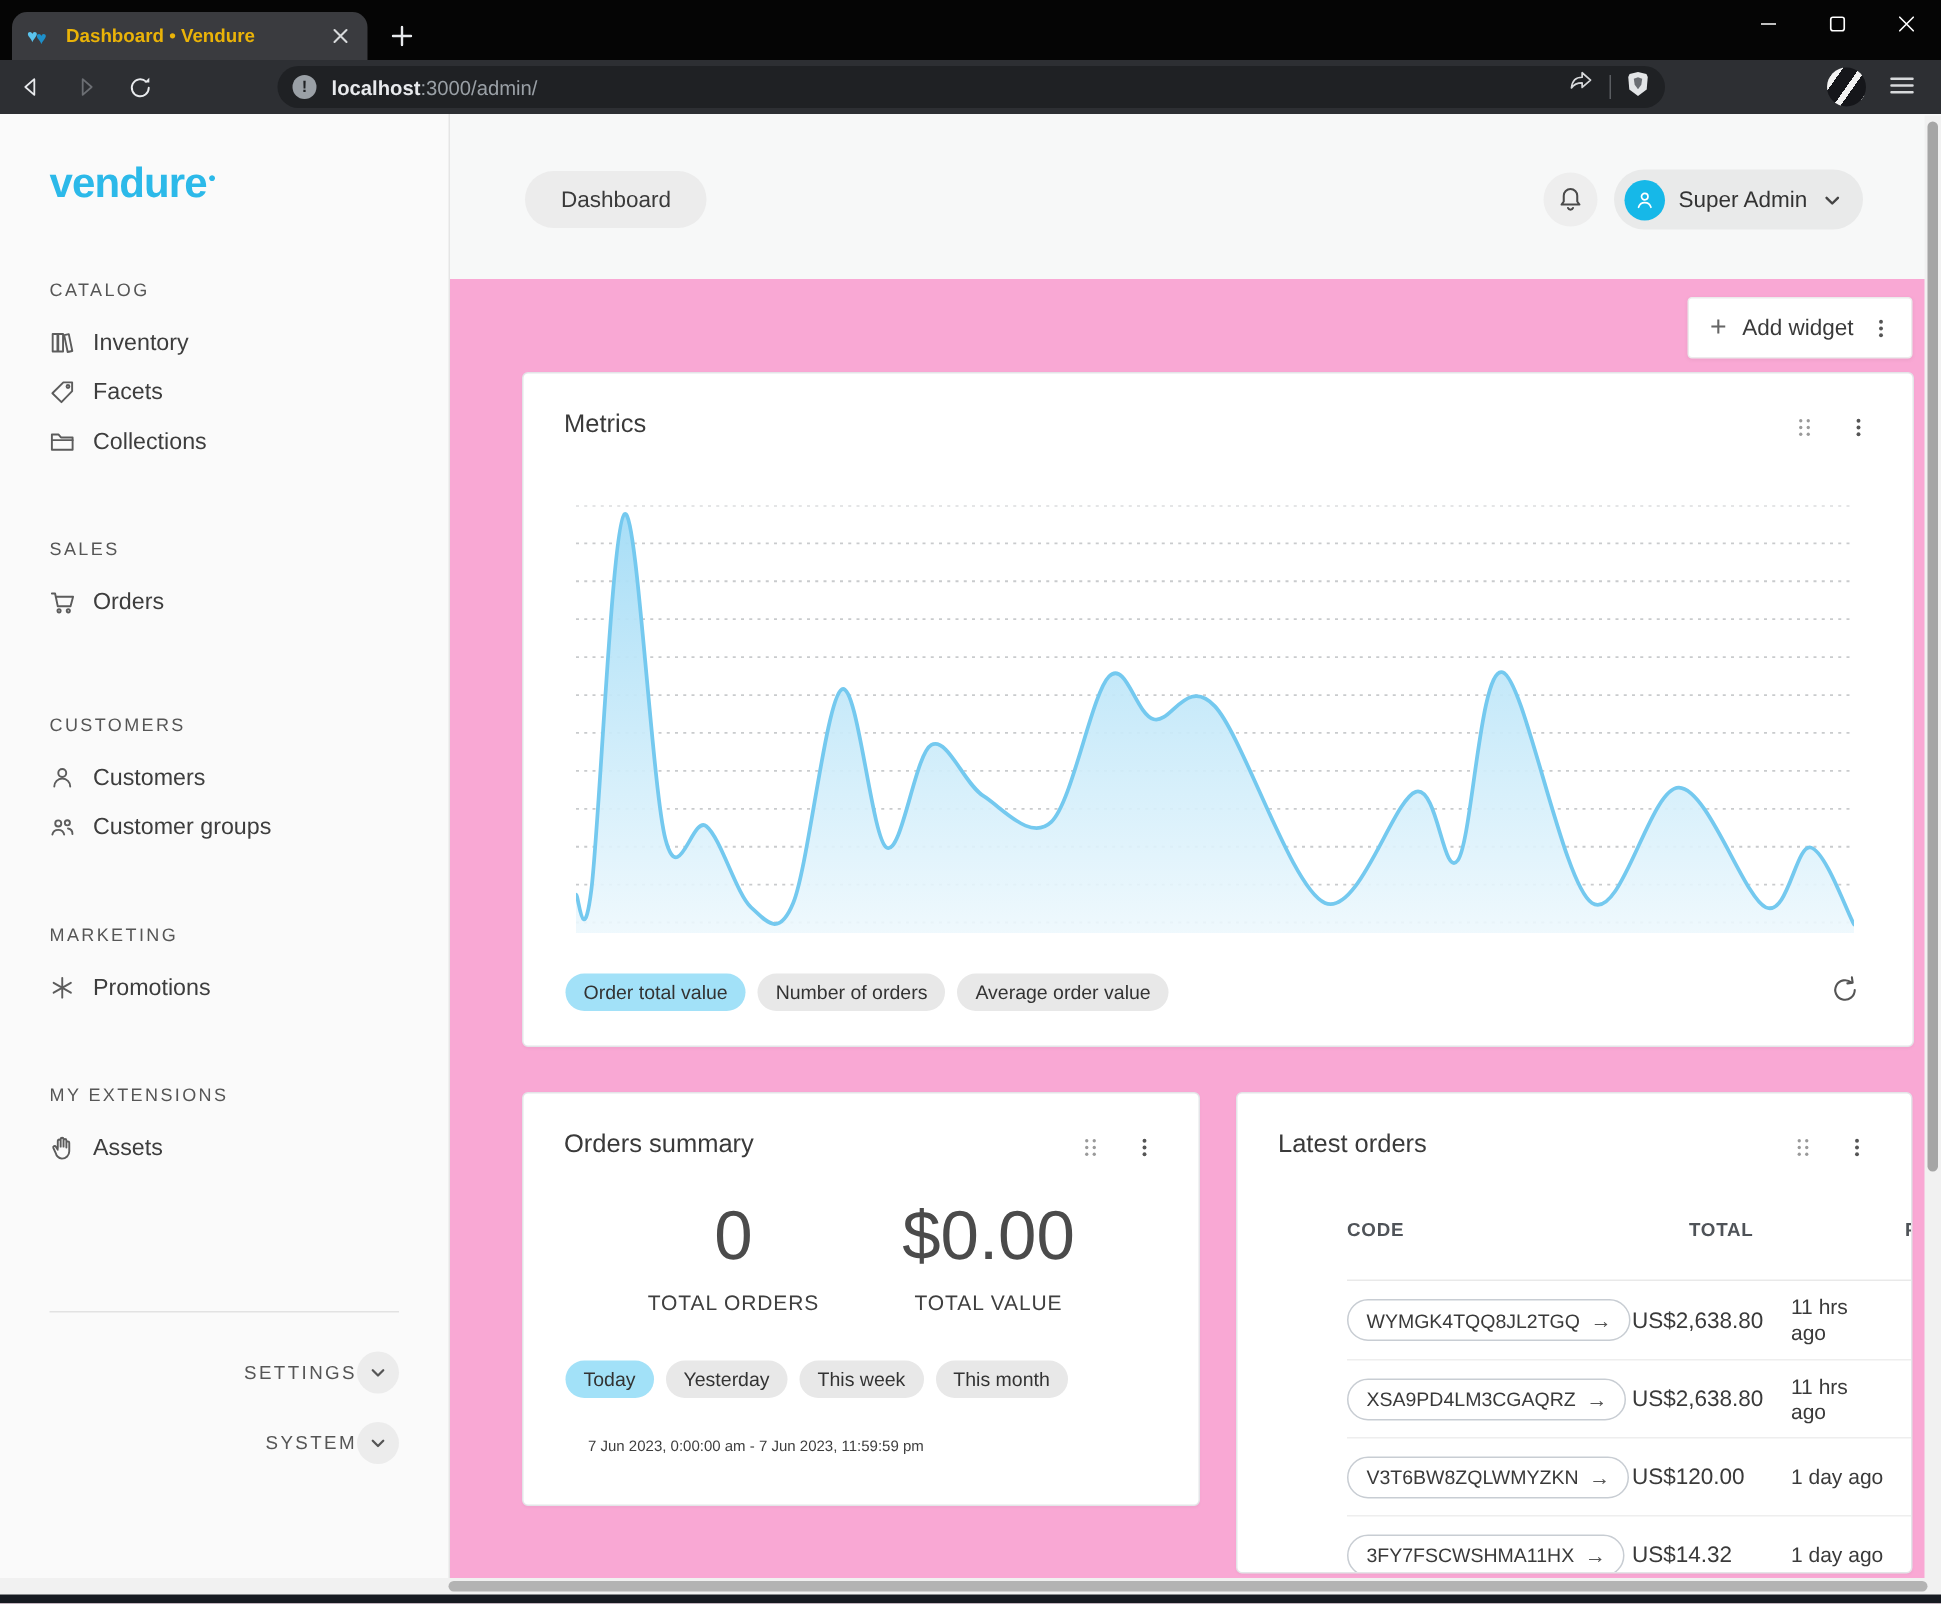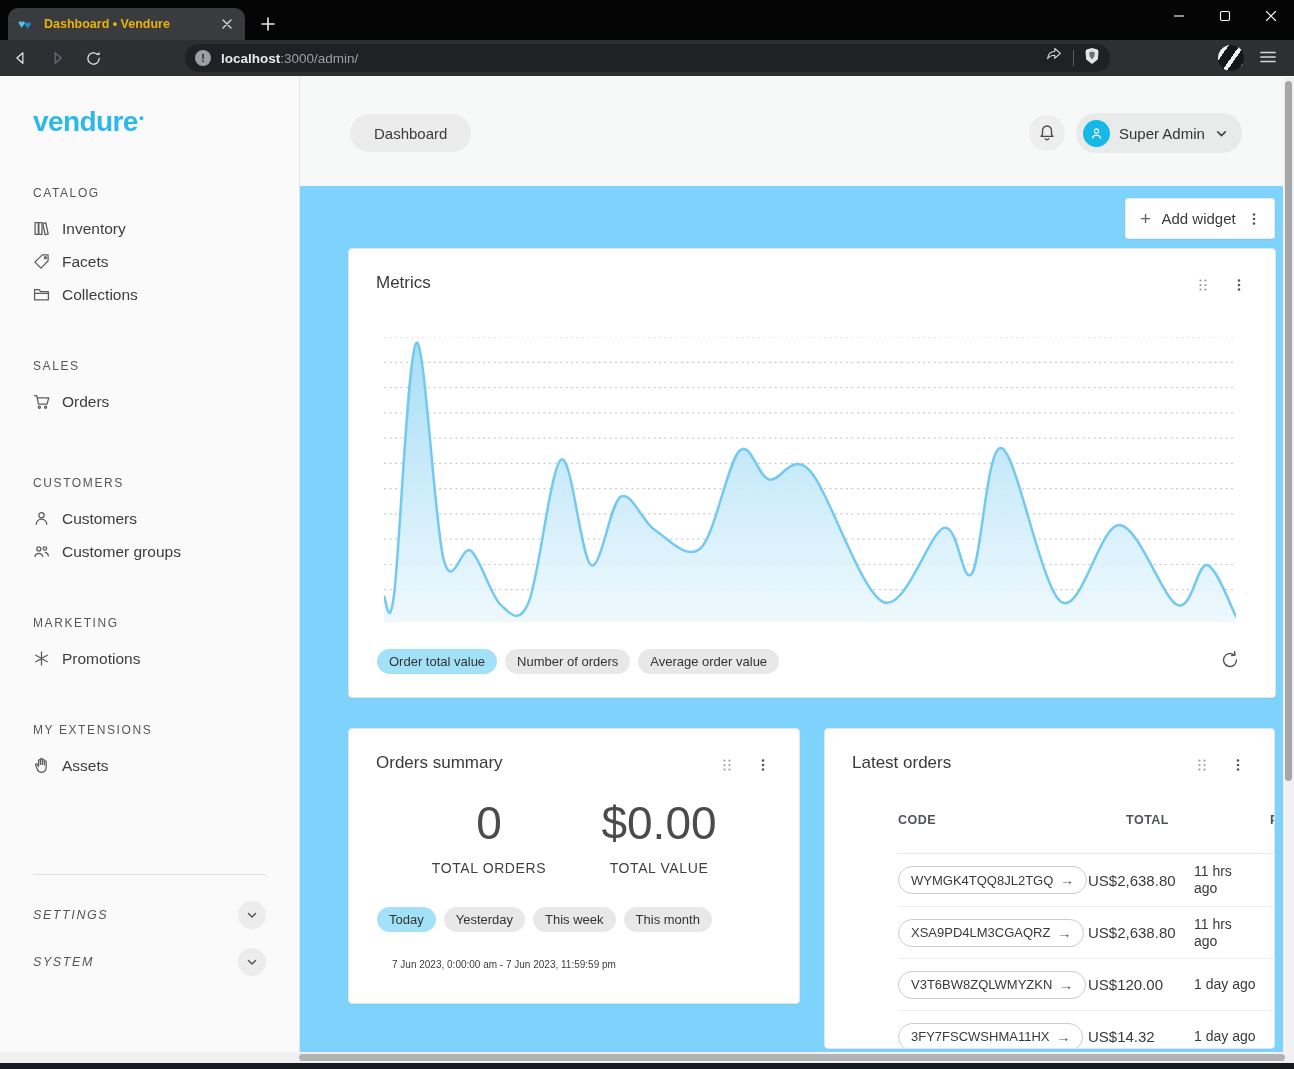--- a/index.html
+++ b/index.html
@@ -47,29 +47,29 @@
   .logo { margin:30px 0 0 33px; font-size:28px; font-weight:700; letter-spacing:-0.6px; color:#2cb9e9; }
   .logo sup { font-size:9px; margin-left:1px; }
   .nav-section-label { margin:48px 0 0 33px; font-size:12px; letter-spacing:1.6px; color:#565656; font-weight:500; }
   .nav-section-label.gap-lg { margin-top:58px; }
   .nav-items { margin-top:12px; }
   .nav-item { display:flex; align-items:center; gap:12px; height:33px; padding-left:33px;
     font-size:15.5px; color:#3d3d3d; cursor:pointer; }
   .nav-item svg { width:17px; height:17px; stroke:#5c5c5c; fill:none; stroke-width:1.2;
     stroke-linecap:round; stroke-linejoin:round; flex:0 0 17px; }
   .side-divider { margin:92px 33px 0 33px; border-top:1px solid #e2e2e2; }
-  .collapse-row { display:flex; align-items:center; justify-content:space-between;
-    margin:26px 33px 0 33px;font-style:italic; }
+  .collapse-row { display:flex; align-items:center; justify-content:flex-end;
+    margin:26px 33px 0 33px; }
   .collapse-row + .collapse-row { margin-top:19px; }
   .collapse-label { font-size:12.5px; letter-spacing:1.6px; color:#565656; font-weight:500; }
   .collapse-btn { width:28px; height:28px; border-radius:50%; background:#ececec;
     display:flex; align-items:center; justify-content:center; }
 
   
-  .content { position:absolute; left:300px; top:0; width:994px; height:976px; background:#7dd3fc;text-decoration:underline; }
+  .content { position:absolute; left:300px; top:0; width:994px; height:976px; background:#f9a8d4;text-decoration:underline; }
   .page-header { position:absolute; left:0; top:0; width:994px; height:110px; background:#f7f8f8; }
   .breadcrumb-chip { position:absolute; left:50px; top:38px; height:38px; padding:0 24px;
     background:#ececec; border-radius:19px; display:flex; align-items:center;
     font-size:15px; font-weight:500; color:#3a3a3a; }
   .bell-btn { position:absolute; left:729px; top:39px; width:36px; height:36px; border-radius:50%;
     background:#eeeeee; display:flex; align-items:center; justify-content:center; }
   .user-pill { position:absolute; left:776px; top:37px; width:166px; height:40px; border-radius:20px;
     background:#e9eaea; display:flex; align-items:center; padding:0 14px 0 7px; gap:9px; }
   .user-avatar { width:27px; height:27px; border-radius:50%; background:#16b8e8;
     display:flex; align-items:center; justify-content:center; }

